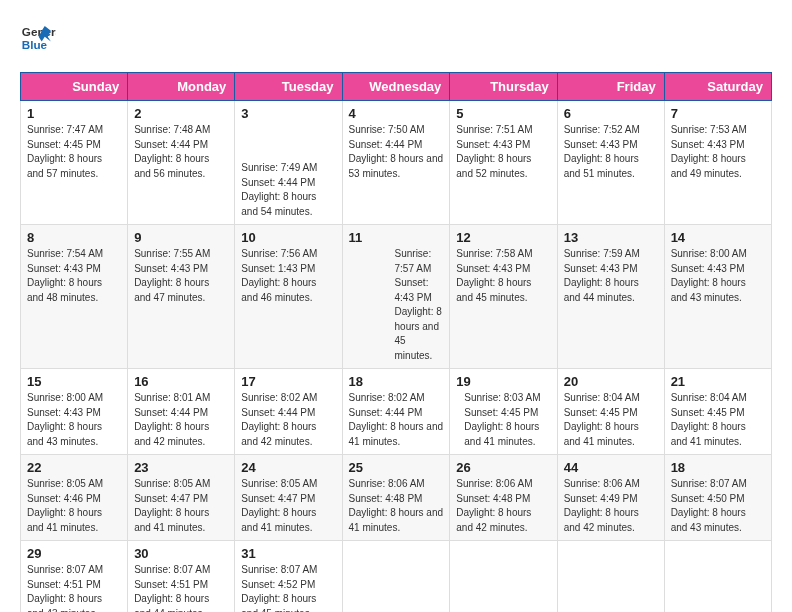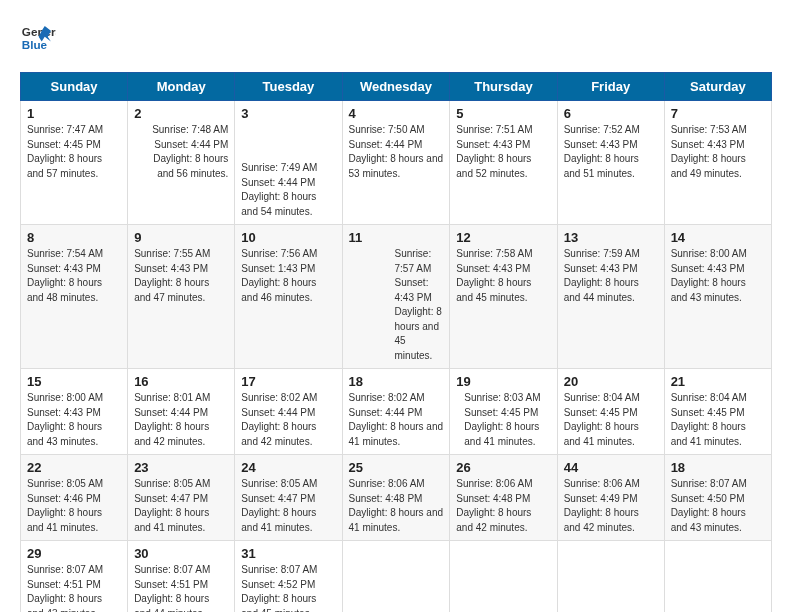--- a/index.html
+++ b/index.html
@@ -36,23 +36,23 @@
     .location {
       font-size: 16px;
       color: #555;
     }
     .calendar {
       width: 100%;
       border-collapse: collapse;
       font-size: 11px;
     }
     .calendar th {
-      background-color: #0369a1;
+      background-color: #ec4899;
       color: #fff;
-      text-align: center;
+      text-align: right;
       padding: 6px 8px;
       font-size: 13px;
       font-weight: bold;
       border: 1px solid #1a5aa5;
     }
     .calendar td {
       vertical-align: top;
       border: 1px solid #ddd;
       padding: 5px 6px;
       width: 108px;
@@ -121,21 +121,21 @@
   <tbody id="calendar-body">
   <tr>
         <td>
           <span class="day-num">1</span>
           <div class="day-info" style="white-space: pre-line;">Sunrise: 7:47 AM
 Sunset: 4:45 PM
 Daylight: 8 hours and 57 minutes.</div>
         </td>
         <td>
           <span class="day-num">2</span>
-          <div class="day-info" style="white-space: pre-line; text-align: right;">Sunrise: 7:48 AM
+          <div class="day-info" style="white-space: pre-line;">Sunrise: 7:48 AM
 Sunset: 4:44 PM
 Daylight: 8 hours and 56 minutes.</div>
         </td>
         <td>
           <span class="day-num">3</span>
           <div class="day-info" style="white-space: pre-line; margin-top: 40px;">Sunrise: 7:49 AM
 Sunset: 4:44 PM
 Daylight: 8 hours and 54 minutes.</div>
         </td>
         <td>

